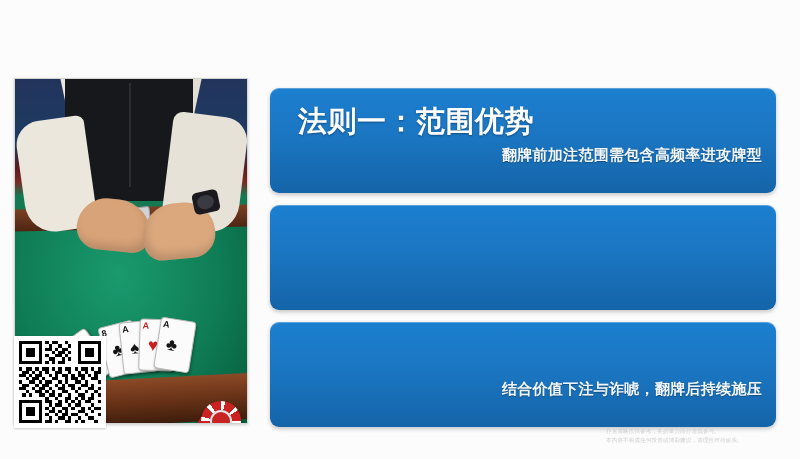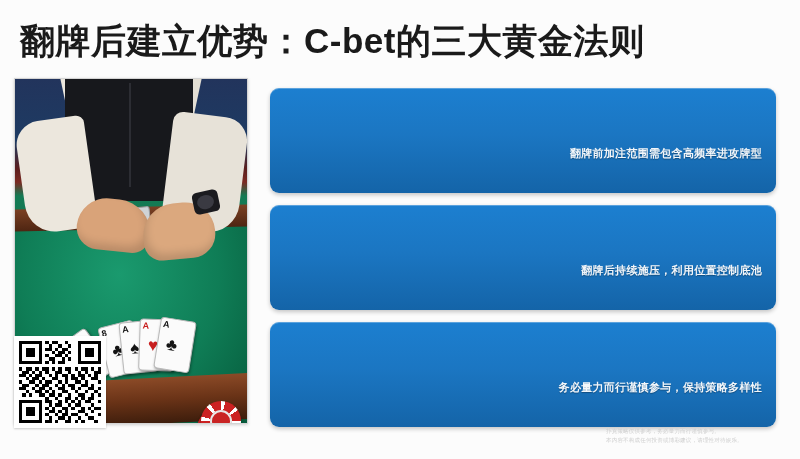--- a/index.html
+++ b/index.html
@@ -74,37 +74,36 @@
     background:linear-gradient(180deg,#1c7fd0 0%,#1b76c2 45%,#1464a8 100%);
     box-shadow:0 2px 4px rgba(0,0,0,0.22), inset 0 1px 0 rgba(255,255,255,0.28);
   }
   .bcard .hd{
     position:absolute;left:28px;top:14px;
     font-size:29px;font-weight:bold;color:#ffffff;white-space:nowrap;
     text-shadow:0 1px 2px rgba(0,0,0,0.35);letter-spacing:0.5px;
   }
   .bcard .sub{
     position:absolute;right:14px;top:58px;
-    font-size:11px;font-weight:bold;color:#f2f6fa;white-space:nowrap;
+    font-size:15px;font-weight:bold;color:#f2f6fa;white-space:nowrap;
     text-shadow:0 1px 1px rgba(0,0,0,0.3);letter-spacing:0.3px;
   }
 
   
   .footer{
     position:absolute;right:14px;bottom:14px;width:180px;
     font-size:5.5px;line-height:9px;color:#cfcfcf;text-align:left;
     letter-spacing:0.2px;
   }
 </style>
 </head>
 <body>
 
 <div class="page">
 
-  <div class="title">翻牌后建立优势：C-bet的三大黄金法则</div>
 
   <div class="photo">
     <div class="ph-bg"></div>
     <div class="ph-backwall"></div>
     <div class="ph-felt2"></div>
     <div class="ph-rail"></div>
     <div class="ph-collarL"></div>
     <div class="ph-collarR"></div>
     <div class="ph-vest"></div>
     <div class="ph-sleeveL"></div>
@@ -310,29 +309,29 @@
         <rect x="17" y="24" width="1" height="1"></rect>
           <rect x="19" y="24" width="1" height="1"></rect>
           <rect x="23" y="24" width="1" height="1"></rect>
       </g>
     </svg>
   </div>
 
   <div class="cards">
 
     <div class="bcard">
+      <div class="hd">法则一：范围优势</div>
       <div class="sub">翻牌前加注范围需包含高频率进攻牌型</div>
     </div>
 
     <div class="bcard">
-      <div class="sub">翻牌后持续施压，利用位置控制底池</div>
     </div>
 
     <div class="bcard">
-      <div class="sub">务必量力而行谨慎参与，保持策略多样性</div>
+      <div class="sub">结合价值下注与诈唬，翻牌后持续施压</div>
     </div>
 
   </div>
 
   <div class="footer">
     <div>扑克策略仅供参考，务必量力而行谨慎参与。</div>
     <div>本内容不构成任何投资或博彩建议，请理性对待娱乐。</div>
   </div>
 
 </div>

